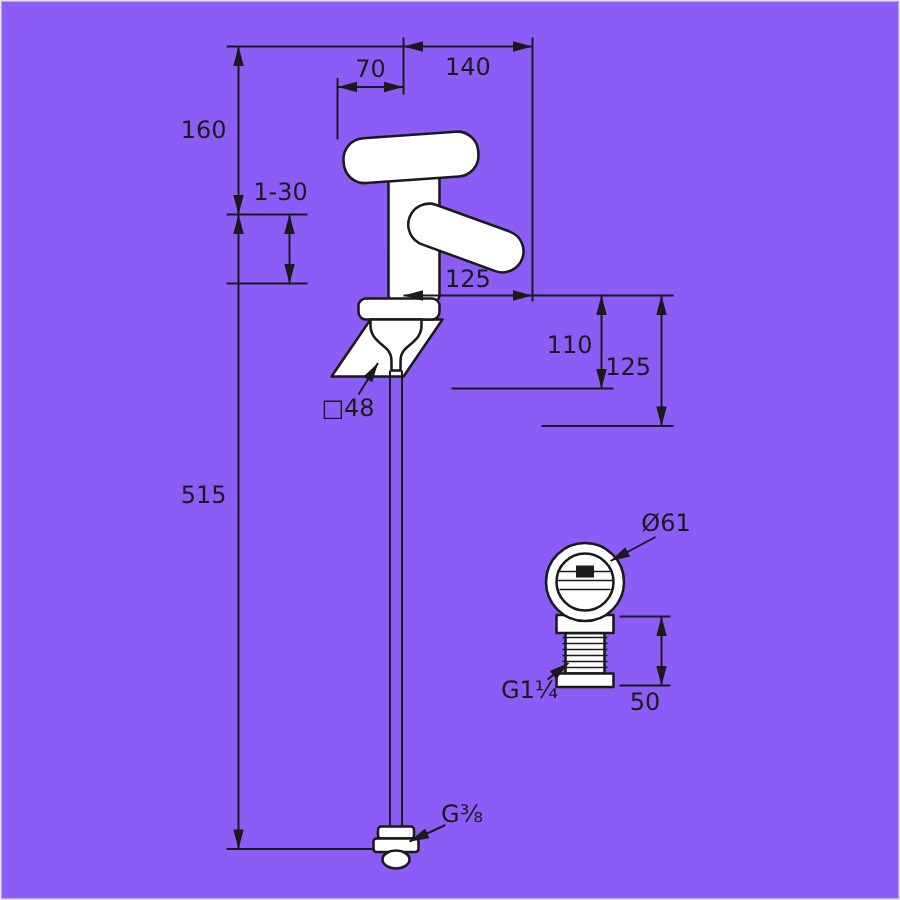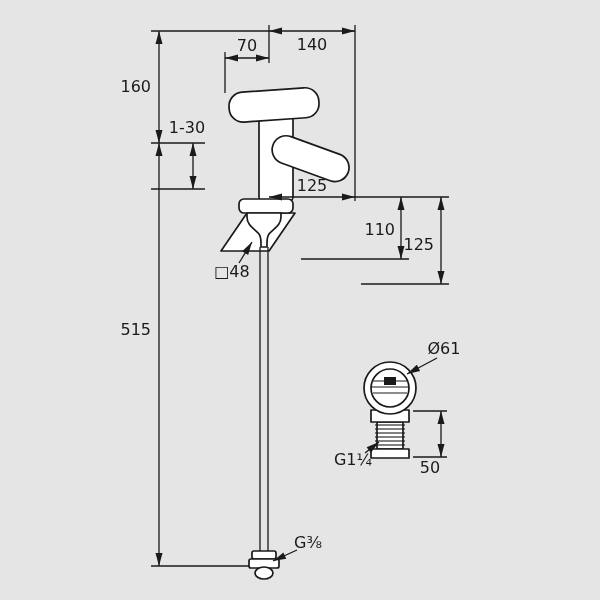--- a/index.html
+++ b/index.html
@@ -3,21 +3,21 @@
 <meta charset="utf-8">
 <style>
   html, body {
     margin: 0;
     padding: 0;
     background: #ffffff;
   }
   .page {
     width: 600px;
     height: 600px;
-    background: #e5e5e5;
+    background: #8b5cf6;
     border: 1px solid #e6e6e6;
     box-sizing: border-box;
     position: relative;
     overflow: hidden;
     font-family: "DejaVu Sans", sans-serif;
   }
   svg { display: block; }
   .outline {
     stroke: #1a1a1a;
     stroke-width: 1.7;

